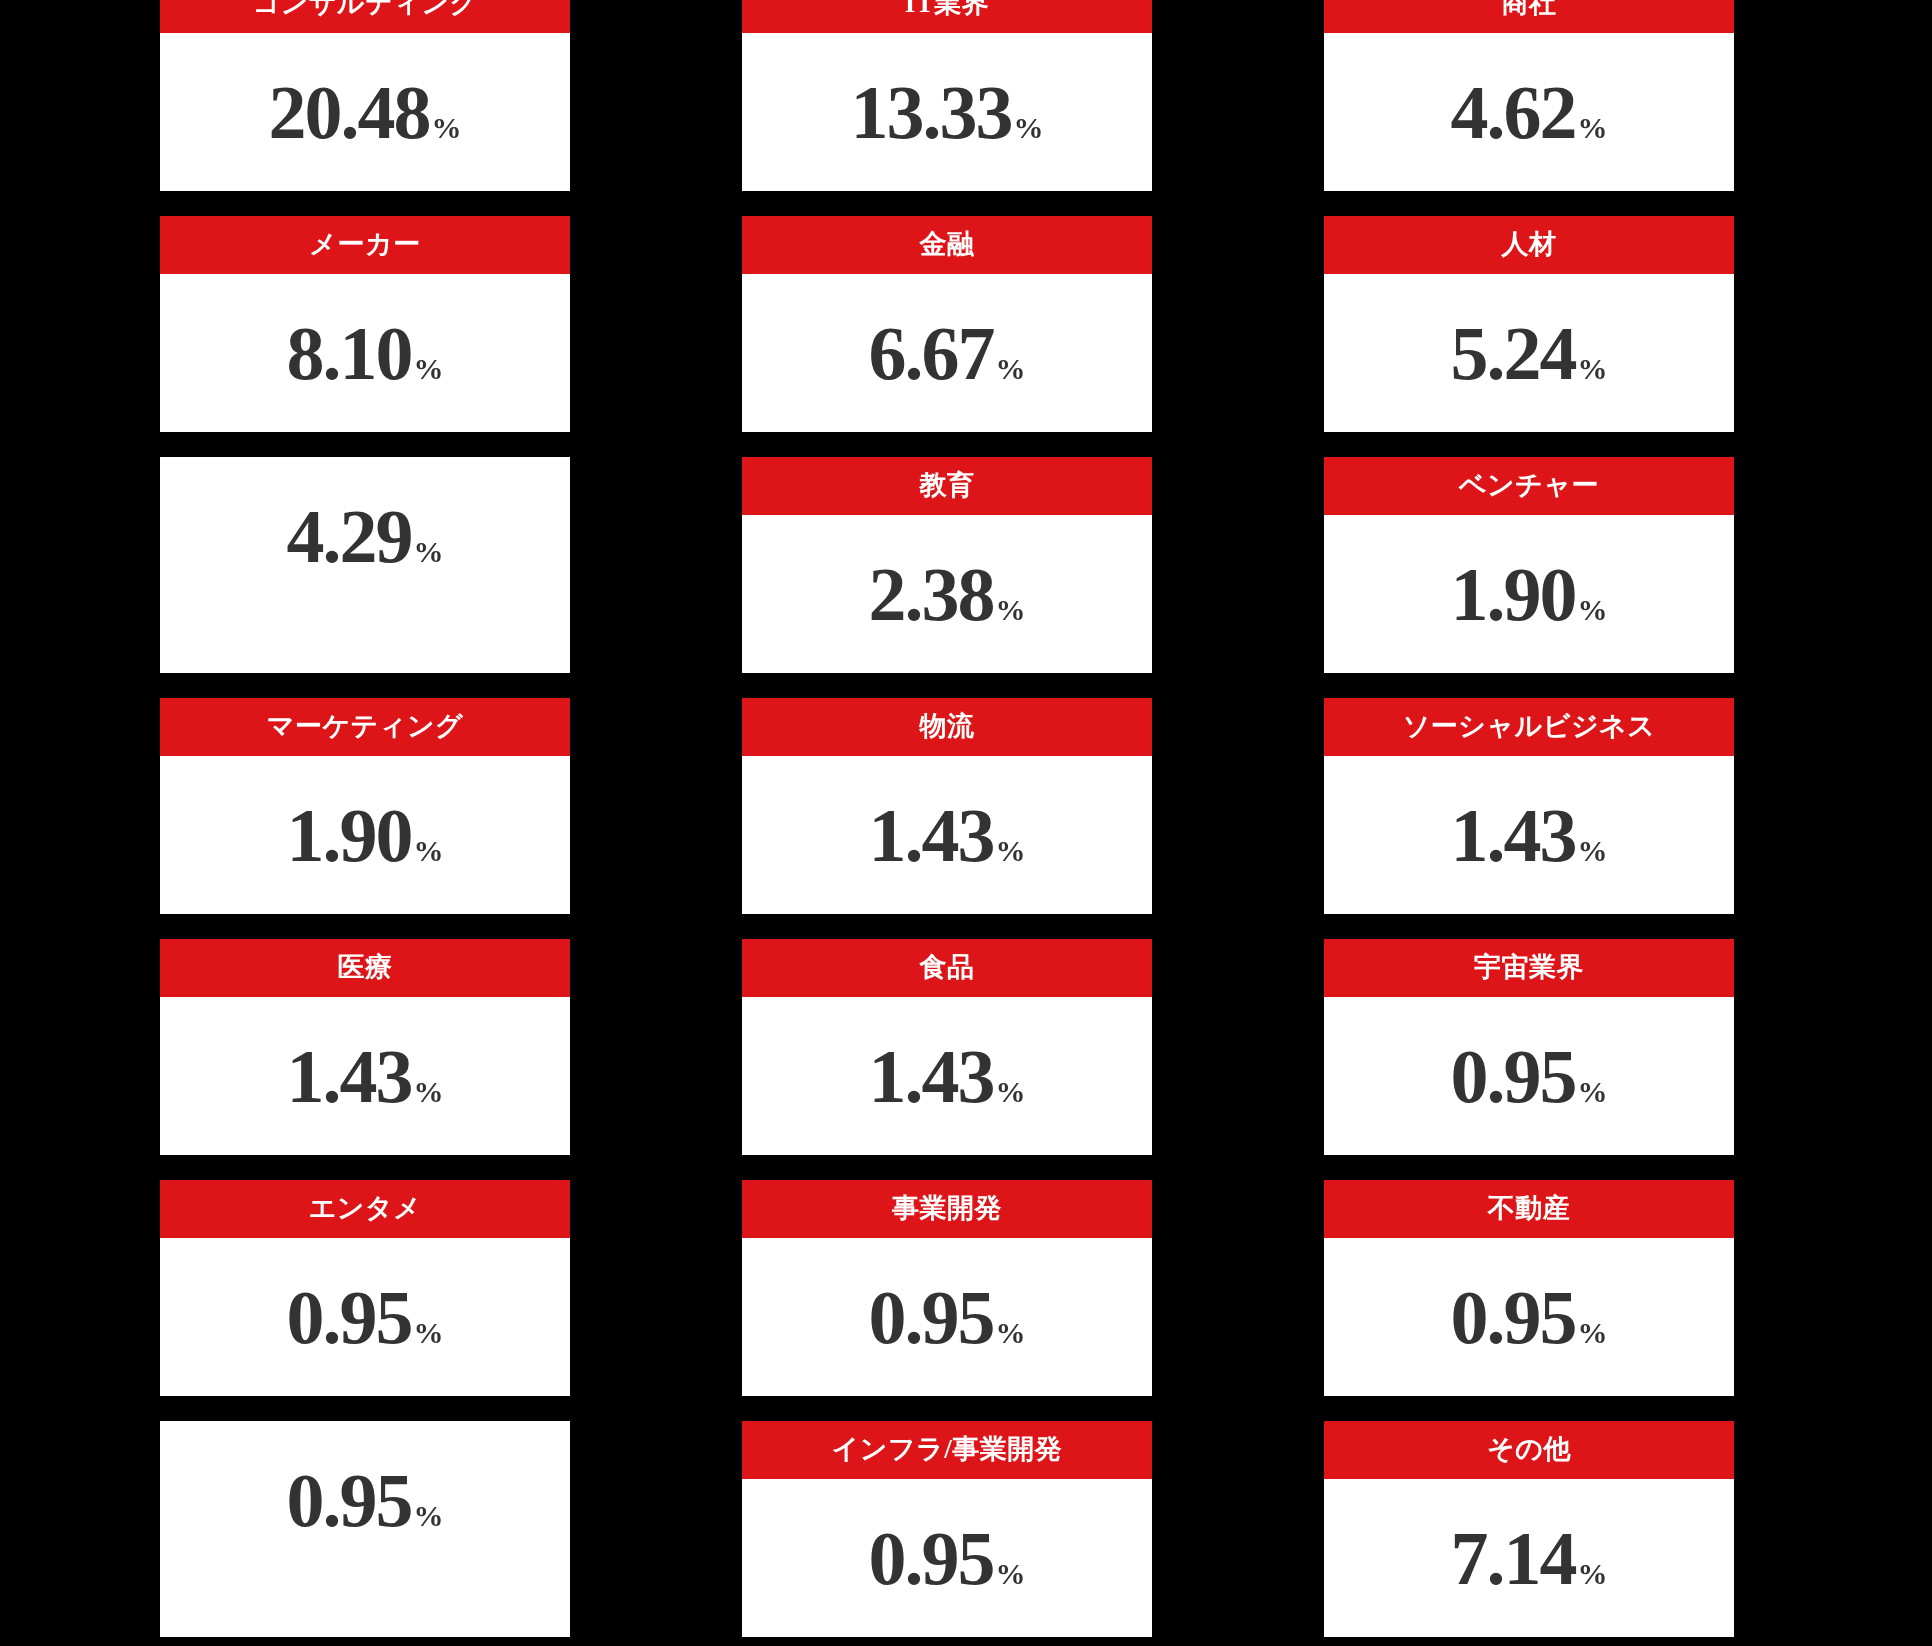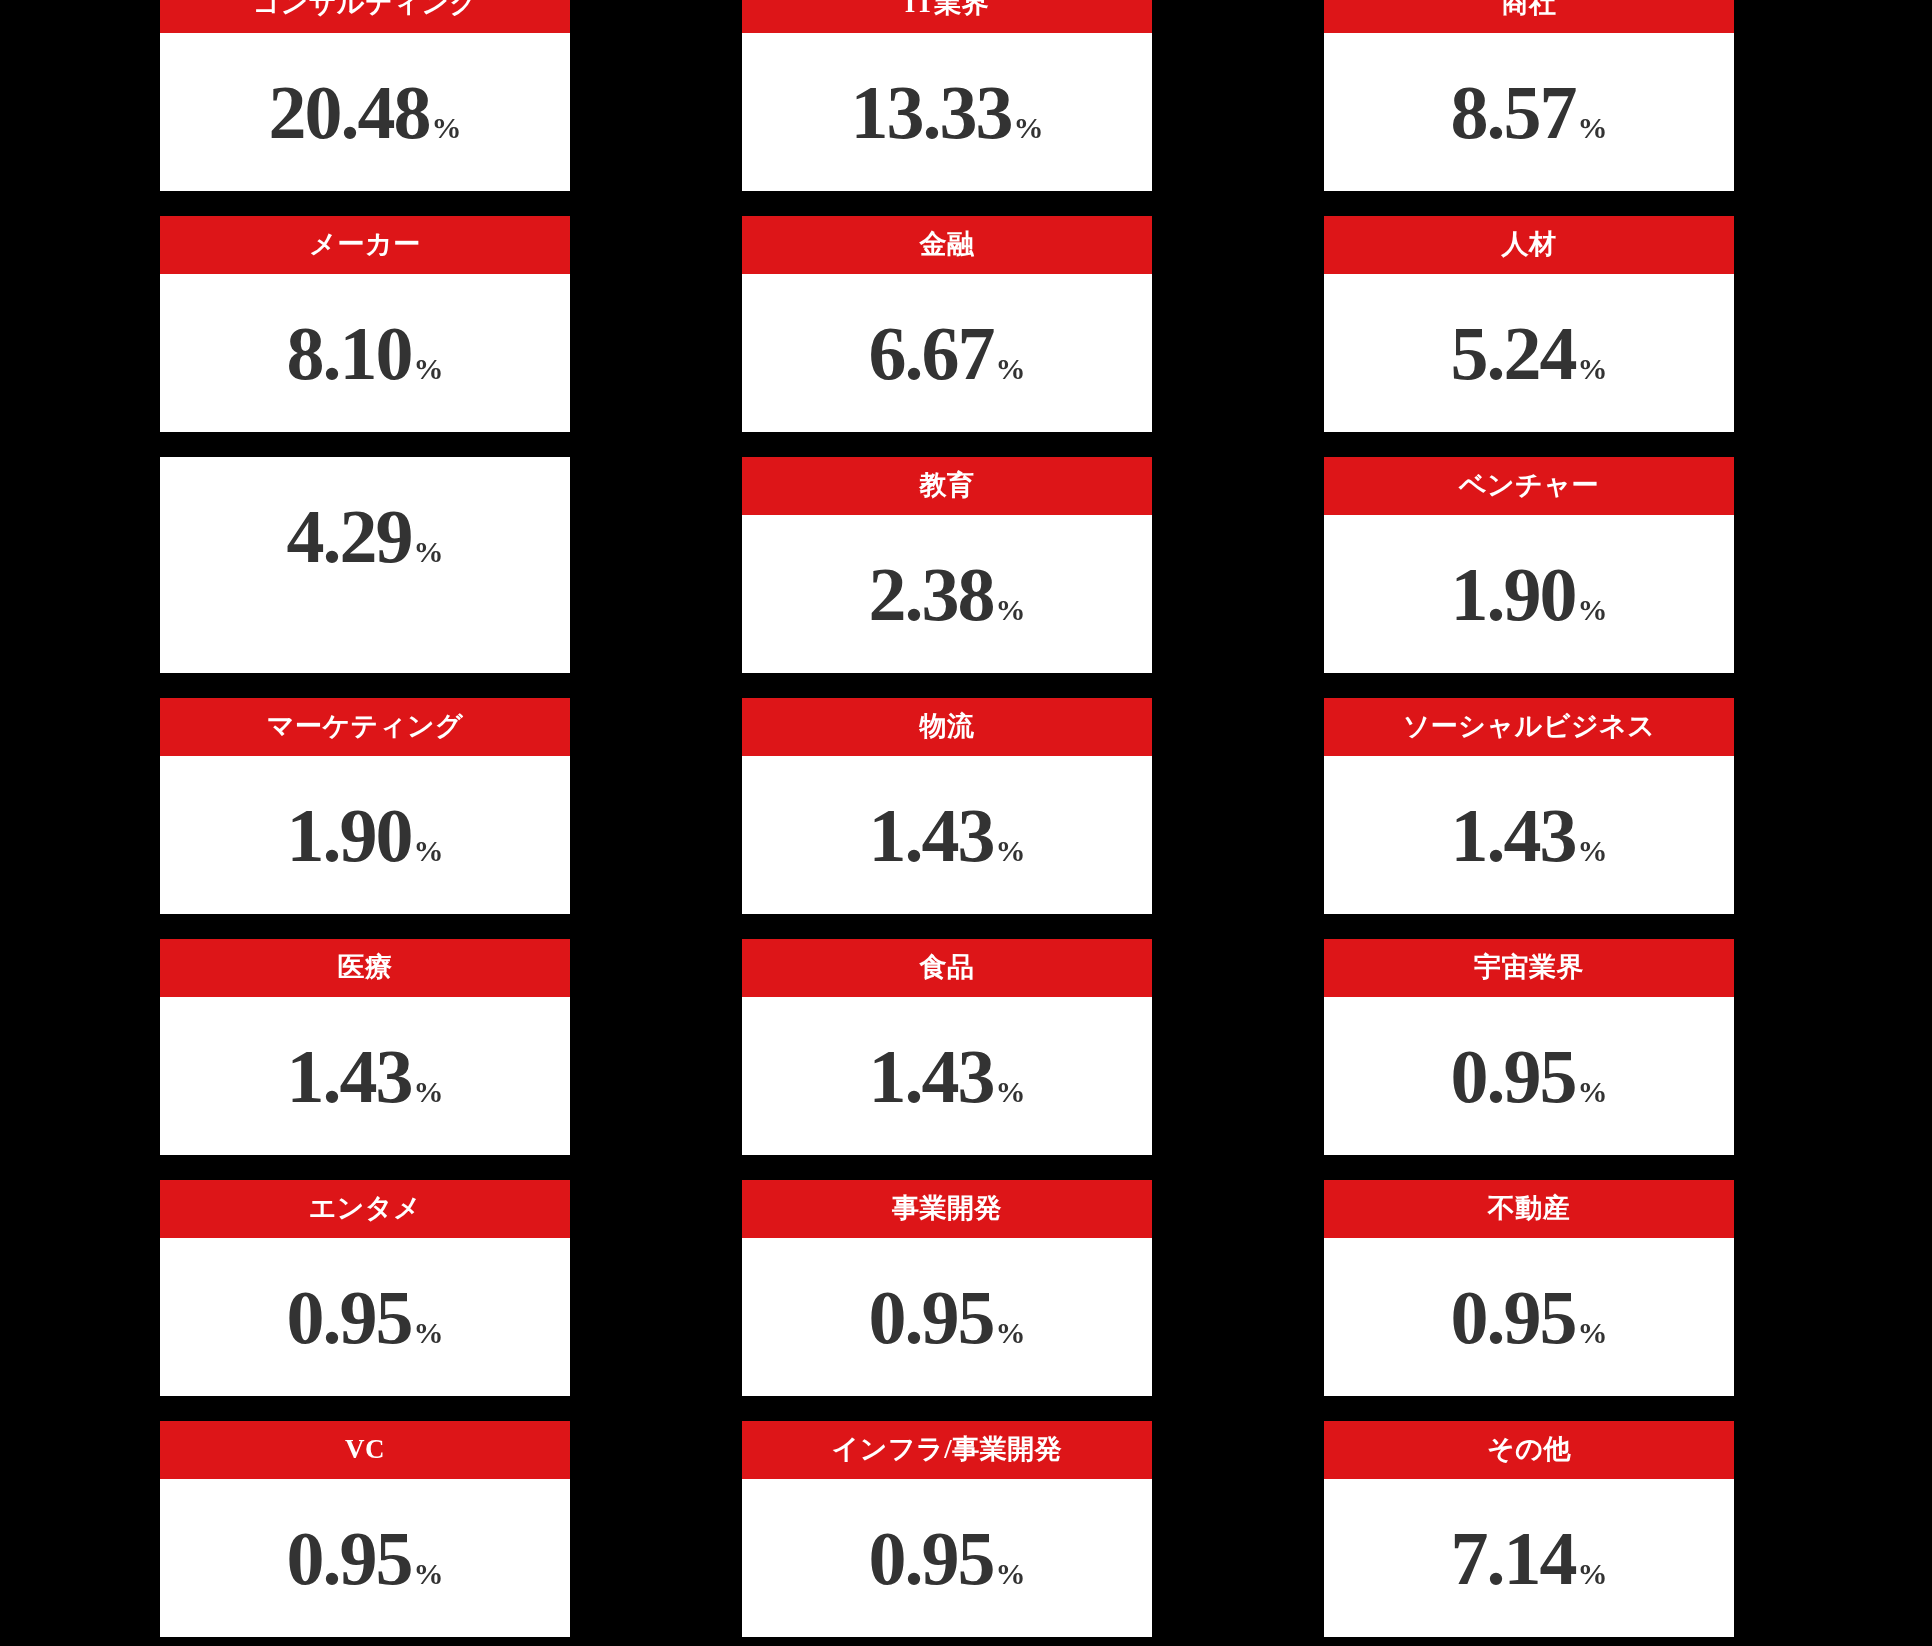--- a/index.html
+++ b/index.html
@@ -118,21 +118,21 @@
             <span class="stat-unit">%</span>
           </div>
         </div>
       </div>
       <div class="stat-card">
         <div class="stat-card-header">
           <span class="stat-card-title">商社</span>
         </div>
         <div class="stat-card-body">
           <div class="stat-value-row">
-            <span class="stat-value">8.57</span>
+            <span class="stat-value">4.62</span>
             <span class="stat-unit">%</span>
           </div>
         </div>
       </div>
       <div class="stat-card">
         <div class="stat-card-header">
           <span class="stat-card-title">メーカー</span>
         </div>
         <div class="stat-card-body">
           <div class="stat-value-row">
@@ -286,23 +286,20 @@
           <span class="stat-card-title">不動産</span>
         </div>
         <div class="stat-card-body">
           <div class="stat-value-row">
             <span class="stat-value">0.95</span>
             <span class="stat-unit">%</span>
           </div>
         </div>
       </div>
       <div class="stat-card">
-        <div class="stat-card-header">
-          <span class="stat-card-title">VC</span>
-        </div>
         <div class="stat-card-body">
           <div class="stat-value-row">
             <span class="stat-value">0.95</span>
             <span class="stat-unit">%</span>
           </div>
         </div>
       </div>
       <div class="stat-card">
         <div class="stat-card-header">
           <span class="stat-card-title">インフラ/事業開発</span>

